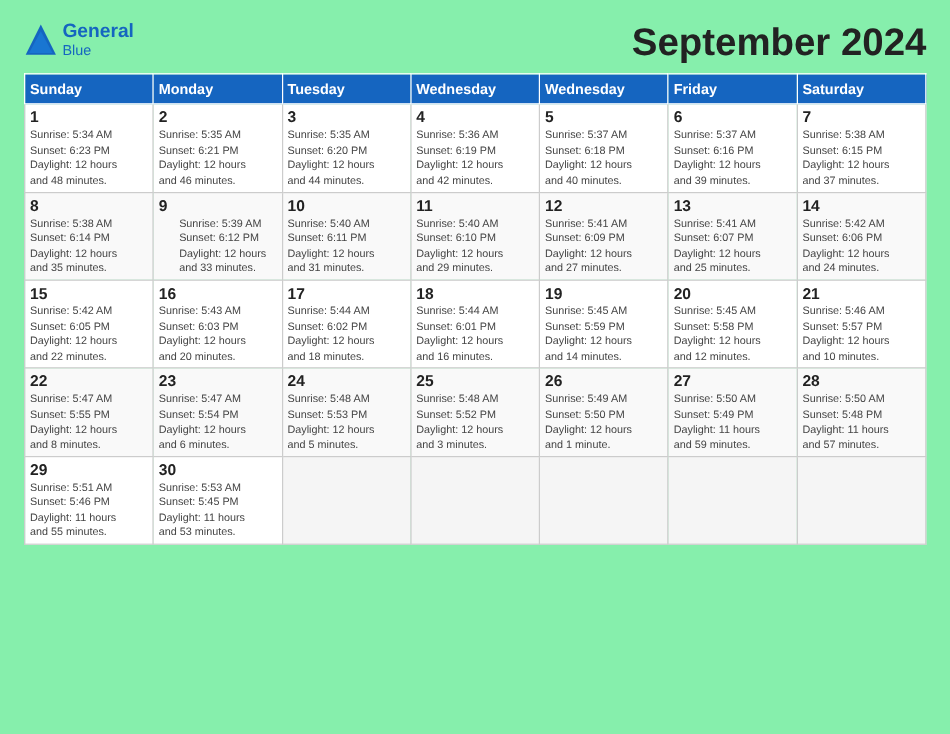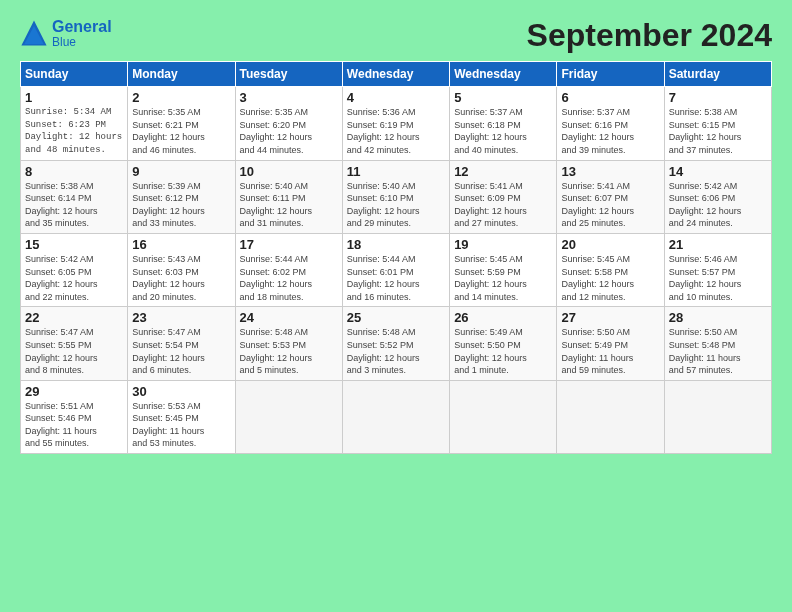--- a/index.html
+++ b/index.html
@@ -116,21 +116,21 @@
           <th>Wednesday</th>
           <th>Wednesday</th>
           <th>Friday</th>
           <th>Saturday</th>
         </tr>
     </thead>
     <tbody id="calendar-body">
     <tr>
           <td>
             <span class="day-num">1</span>
-            <div class="day-info" style="white-space: pre-line; font-family: Liberation Mono, monospace;">Sunrise: 5:34 AM
+            <div class="day-info" style="white-space: pre-line;">Sunrise: 5:34 AM
 Sunset: 6:23 PM
 Daylight: 12 hours
 and 48 minutes.</div>
           </td>
           <td>
             <span class="day-num">2</span>
             <div class="day-info" style="white-space: pre-line;">Sunrise: 5:35 AM
 Sunset: 6:21 PM
 Daylight: 12 hours
 and 46 minutes.</div>
@@ -174,21 +174,21 @@
         <tr>
           <td>
             <span class="day-num">8</span>
             <div class="day-info" style="white-space: pre-line;">Sunrise: 5:38 AM
 Sunset: 6:14 PM
 Daylight: 12 hours
 and 35 minutes.</div>
           </td>
           <td>
             <span class="day-num">9</span>
-            <div class="day-info" style="white-space: pre-line;">Sunrise: 5:39 AM
+            <div class="day-info" style="white-space: pre-line; margin-left: 17px;">Sunrise: 5:39 AM
 Sunset: 6:12 PM
 Daylight: 12 hours
 and 33 minutes.</div>
           </td>
           <td>
             <span class="day-num">10</span>
             <div class="day-info" style="white-space: pre-line;">Sunrise: 5:40 AM
 Sunset: 6:11 PM
 Daylight: 12 hours
 and 31 minutes.</div>

